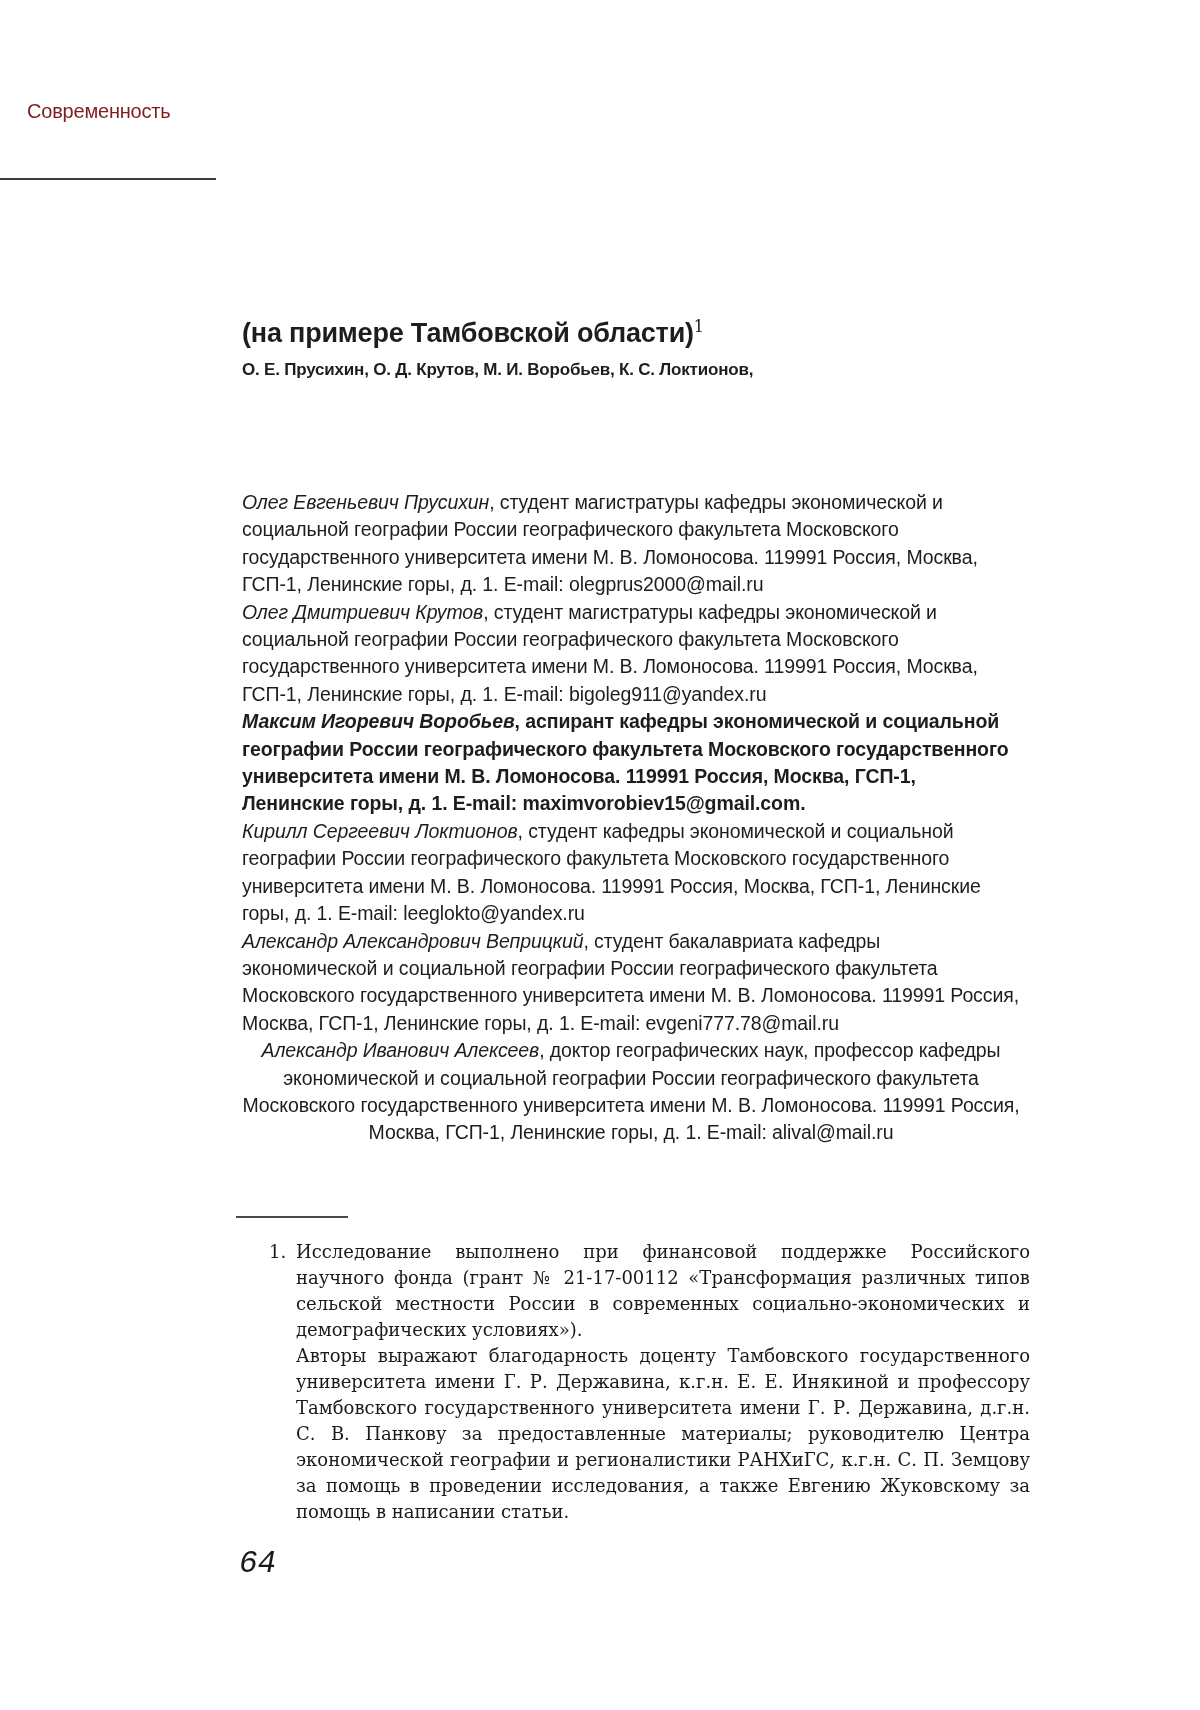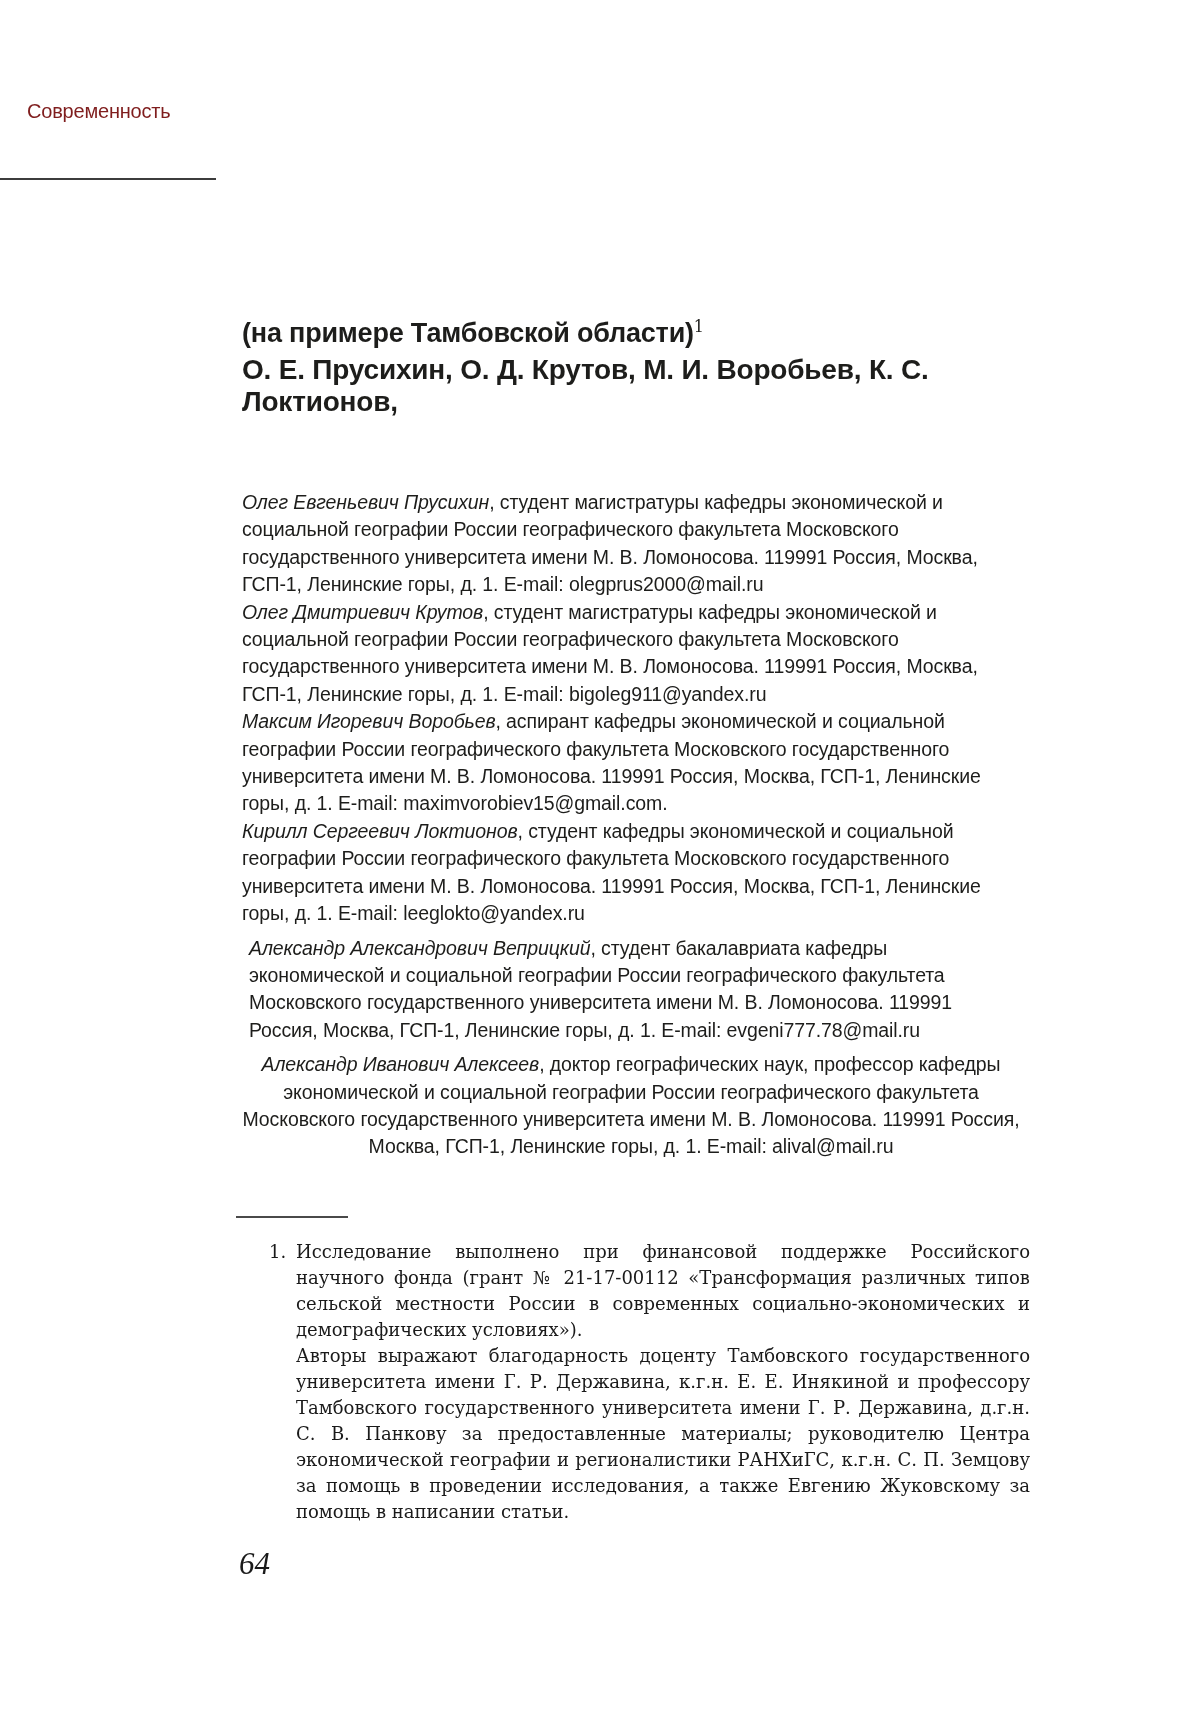--- a/index.html
+++ b/index.html
@@ -50,21 +50,21 @@
     font-weight: 400;
     font-size: 16px;
     vertical-align: super;
     line-height: 0;
   }
   .authors {
     position: absolute;
     left: 242px;
     top: 354px;
     width: 790px;
-    font-size: 28px;
+    font-size: 17px;
     line-height: 32px;
     font-weight: 700;
     letter-spacing: -0.2px;
   }
 
   
   .affiliations {
     position: absolute;
     left: 242px;
     top: 489px;
@@ -101,21 +101,21 @@
     position: absolute;
     left: -27px;
     top: 0;
   }
 
   
   .page-number {
     position: absolute;
     left: 239px;
     top: 1546px;
-    font-family: Liberation Serif, serif;
+    font-family: Liberation Mono, monospace;
     font-style: italic;
     font-size: 31px;
     color: #1a1a1a;
   }
 </style>
 </head>
 <body>
 
 <div class="section-label">Современность</div>
 <div class="section-rule"></div>
@@ -126,23 +126,23 @@
   <span class="title-line">(на примере Тамбовской области)</span><sup>1</sup>
 </h1>
 
 <div class="authors">
   <span>О. Е. Прусихин, О. Д. Крутов, М. И. Воробьев, К. С. Локтионов,</span><br>
 </div>
 
 <div class="affiliations">
   <p class="aff-para" style="margin:0;"><span class="aff-name">Олег Евгеньевич Прусихин</span><span>, студент магистратуры кафедры экономической и социальной географии России географического факультета Московского государственного университета имени М. В. Ломоносова. 119991 Россия, Москва, ГСП-1, Ленинские горы, д. 1. E-mail: olegprus2000@mail.ru</span></p>
   <p class="aff-para" style="margin:0;"><span class="aff-name">Олег Дмитриевич Крутов</span><span>, студент магистратуры кафедры экономической и социальной географии России географического факультета Московского государственного университета имени М. В. Ломоносова. 119991 Россия, Москва, ГСП-1, Ленинские горы, д. 1. E-mail: bigoleg911@yandex.ru</span></p>
-  <p class="aff-para" style="margin:0;"><span class="aff-name">Максим Игоревич Воробьев</span><span>, аспирант кафедры экономической и социальной географии России географического факультета Московского государственного университета имени М. В. Ломоносова. 119991 Россия, Москва, ГСП-1, Ленинские горы, д. 1. E-mail: maximvorobiev15@gmail.com.</span></p>
+  <p class="aff-para" style="margin:0;font-weight:bold;"><span class="aff-name">Максим Игоревич Воробьев</span><span>, аспирант кафедры экономической и социальной географии России географического факультета Московского государственного университета имени М. В. Ломоносова. 119991 Россия, Москва, ГСП-1, Ленинские горы, д. 1. E-mail: maximvorobiev15@gmail.com.</span></p>
   <p class="aff-para" style="margin:0;"><span class="aff-name">Кирилл Сергеевич Локтионов</span><span>, студент кафедры экономической и социальной географии России географического факультета Московского государственного университета имени М. В. Ломоносова. 119991 Россия, Москва, ГСП-1, Ленинские горы, д. 1. E-mail: leeglokto@yandex.ru</span></p>
-  <p class="aff-para" style="margin:7px;"><span class="aff-name">Александр Александрович Веприцкий</span><span>, студент бакалавриата кафедры экономической и социальной географии России географического факультета Московского государственного университета имени М. В. Ломоносова. 119991 Россия, Москва, ГСП-1, Ленинские горы, д. 1. E-mail: evgeni777.78@mail.ru</span></p>
+  <p class="aff-para" style="margin:0;"><span class="aff-name">Александр Александрович Веприцкий</span><span>, студент бакалавриата кафедры экономической и социальной географии России географического факультета Московского государственного университета имени М. В. Ломоносова. 119991 Россия, Москва, ГСП-1, Ленинские горы, д. 1. E-mail: evgeni777.78@mail.ru</span></p>
   <p class="aff-para" style="margin:0;text-align:center;"><span class="aff-name">Александр Иванович Алексеев</span><span>, доктор географических наук, профессор кафедры экономической и социальной географии России географического факультета Московского государственного университета имени М. В. Ломоносова. 119991 Россия, Москва, ГСП-1, Ленинские горы, д. 1. E-mail: alival@mail.ru</span></p>
 </div>
 
 <div class="footnote-rule"></div>
 
 <div class="footnote">
   <div class="fn-first">
     <span class="fn-num">1.</span>
     <span>Исследование выполнено при финансовой поддержке Российского научного фонда (грант № 21-17-00112 «Трансформация различных типов сельской местности России в современных социально-экономических и демографических условиях»).</span>
   </div>

